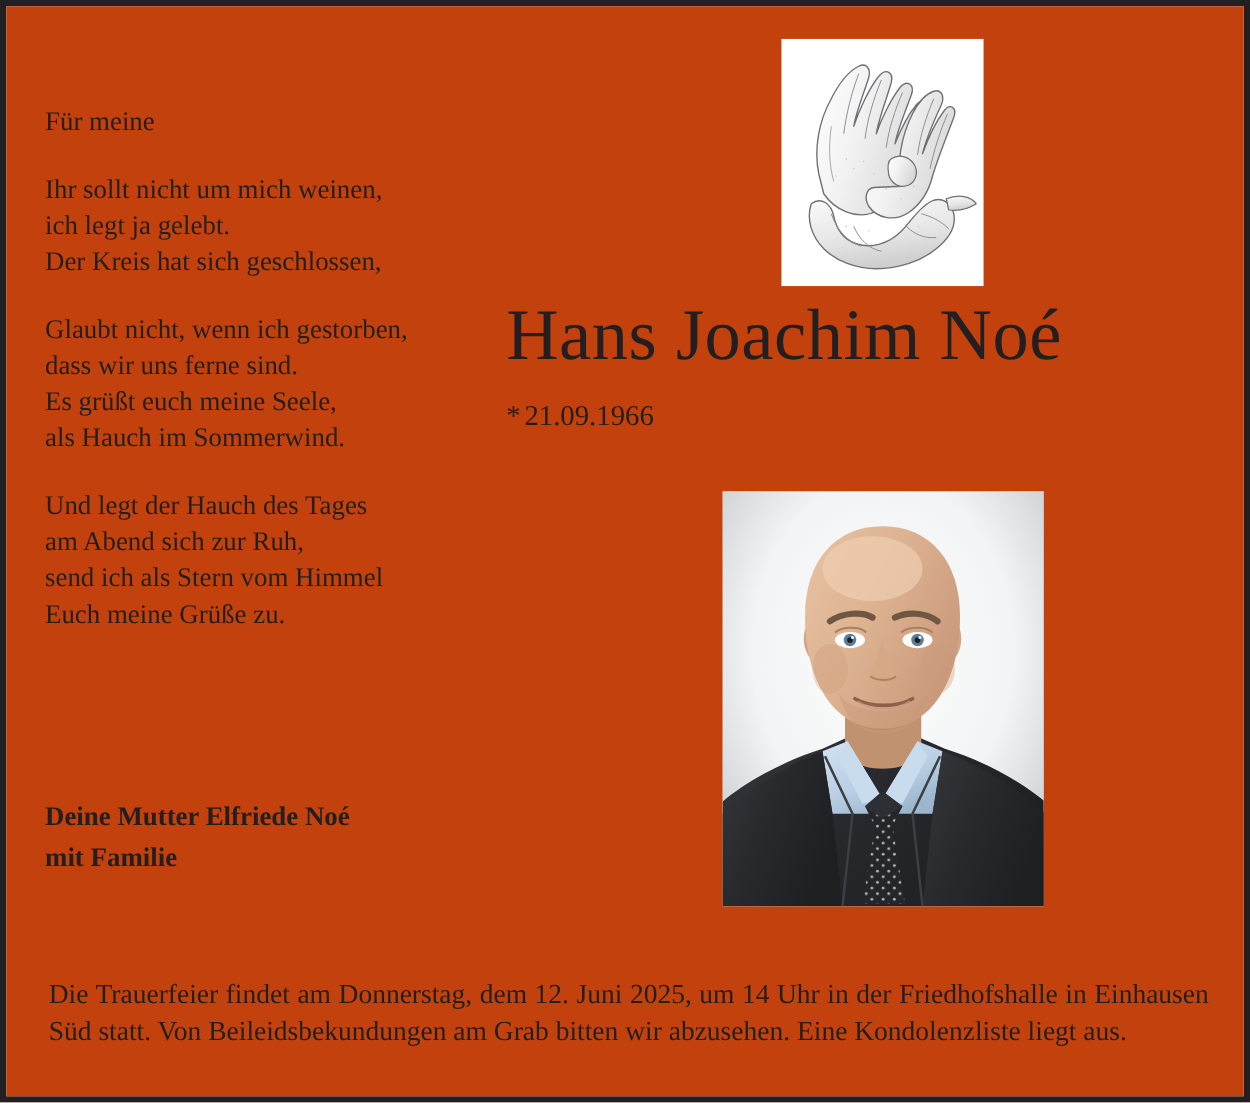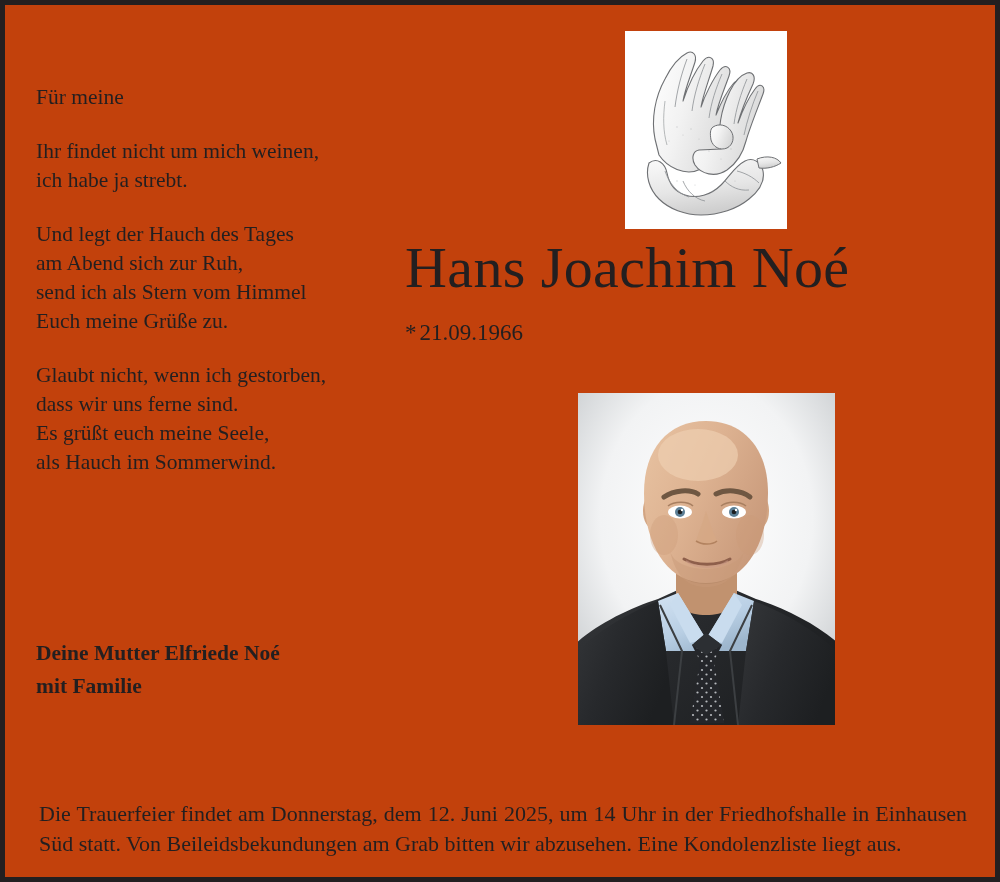--- a/index.html
+++ b/index.html
@@ -111,21 +111,21 @@
     height: 332px;
     overflow: hidden;
     background: #cfd2d4;
   }
   .portrait svg { display: block; width: 100%; height: 100%; }
 
   
   .funeral-info {
     position: absolute;
     left: 34px;
-    top: 794px;
+    top: 775px;
     width: 928px;
     font-size: 22px;
     line-height: 30px;
     text-align: justify;
     color: #231f20;
     margin: 0;
   }
 </style>
 </head>
 <body>
@@ -186,34 +186,35 @@
             <circle cx="52" cy="150" r="0.7"></circle>
         </g>
       </svg>
     </div>
 
     <div class="poem">
       <div class="stanza">
         <div class="line">Für meine</div>
       </div>
       <div class="stanza">
-        <div class="line">Ihr findet nicht um mich weinen,</div>
-        <div class="line">ich habe ja strebt.</div>
+        <div class="line">Ihr sollt nicht um mich weinen,</div>
+        <div class="line">ich legt ja gelebt.</div>
+        <div class="line">Der Kreis hat sich geschlossen,</div>
+      </div>
+      <div class="stanza">
+        <div class="line">Glaubt nicht, wenn ich gestorben,</div>
+        <div class="line">dass wir uns ferne sind.</div>
+        <div class="line">Es grüßt euch meine Seele,</div>
+        <div class="line">als Hauch im Sommerwind.</div>
       </div>
       <div class="stanza">
         <div class="line">Und legt der Hauch des Tages</div>
         <div class="line">am Abend sich zur Ruh,</div>
         <div class="line">send ich als Stern vom Himmel</div>
         <div class="line">Euch meine Grüße zu.</div>
-      </div>
-      <div class="stanza">
-        <div class="line">Glaubt nicht, wenn ich gestorben,</div>
-        <div class="line">dass wir uns ferne sind.</div>
-        <div class="line">Es grüßt euch meine Seele,</div>
-        <div class="line">als Hauch im Sommerwind.</div>
       </div>
     </div>
 
     <div class="signature">
       <div class="line">Deine Mutter Elfriede Noé</div>
       <div class="line">mit Familie</div>
     </div>
 
     <h1 class="deceased-name">Hans Joachim Noé</h1>
 

